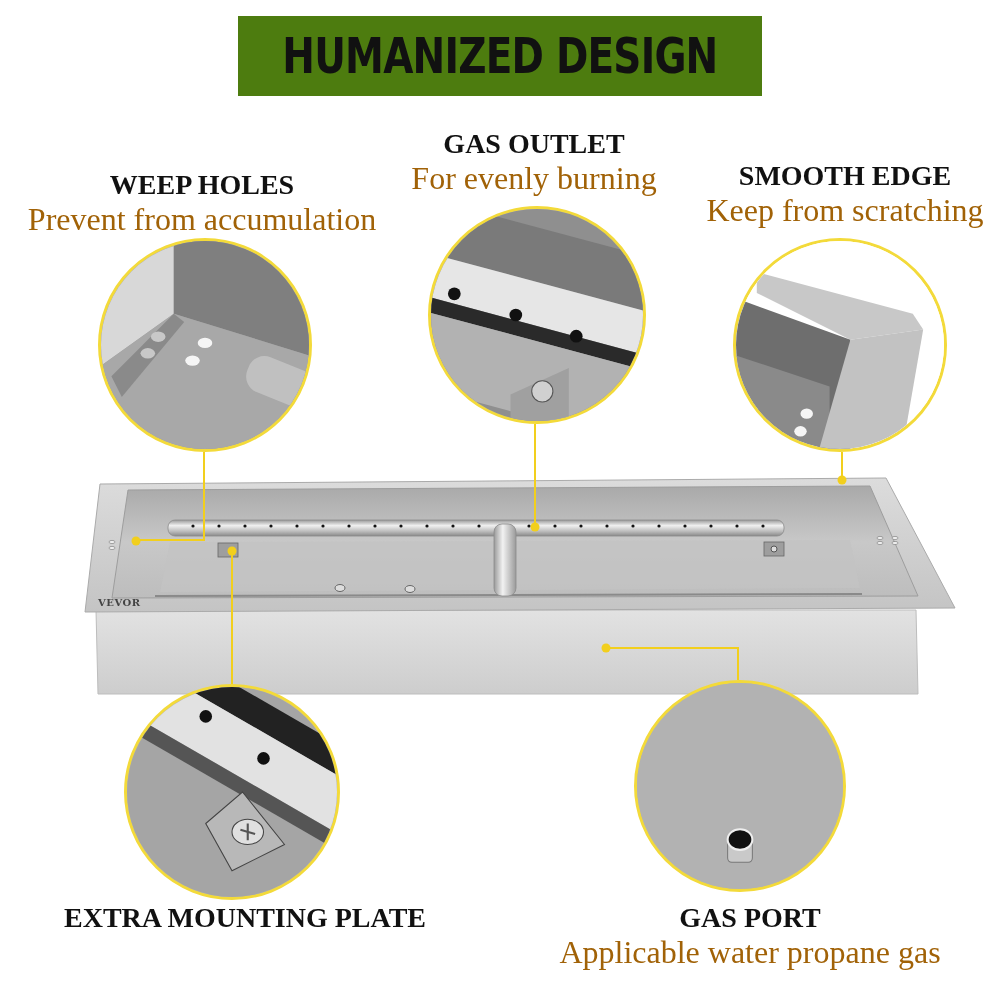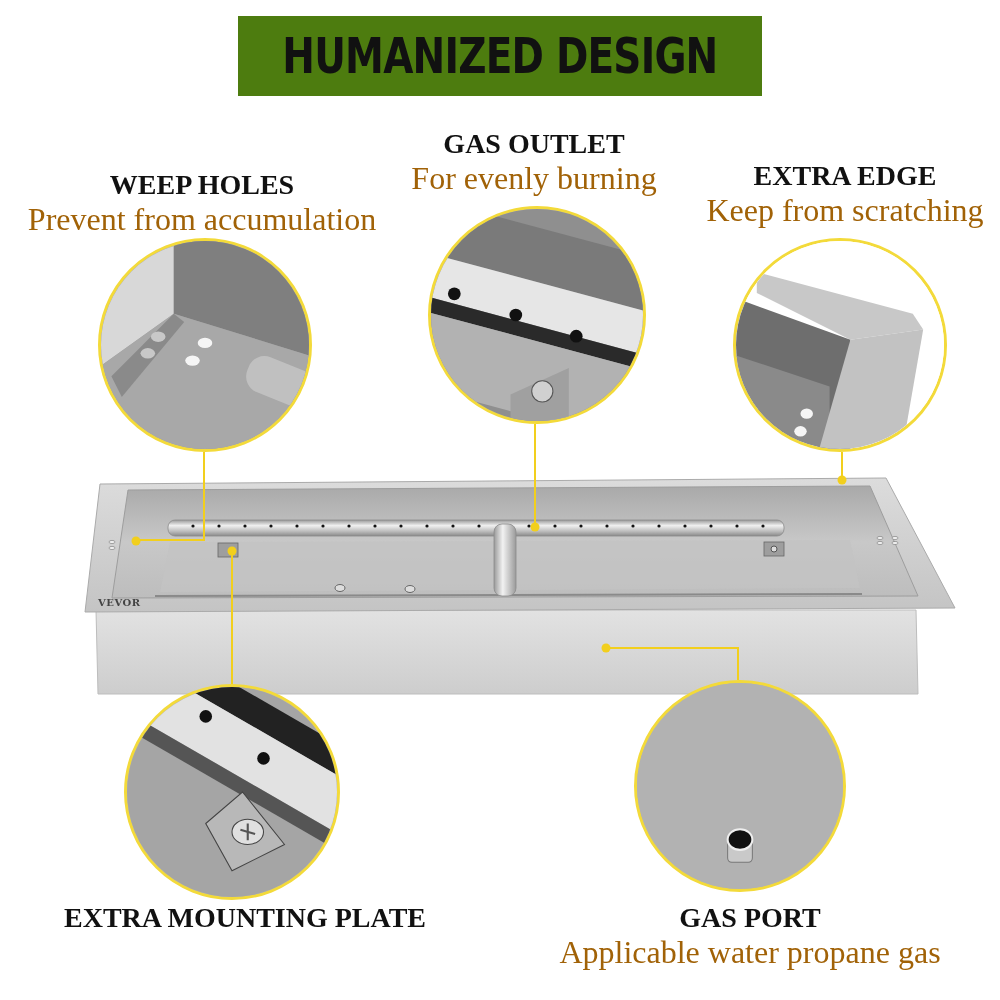--- a/index.html
+++ b/index.html
@@ -218,21 +218,21 @@
 
 <div class="callout c-weep">
   <div class="t">WEEP HOLES</div>
   <div class="s">Prevent from accumulation</div>
 </div>
 <div class="callout c-outlet">
   <div class="t">GAS OUTLET</div>
   <div class="s">For evenly burning</div>
 </div>
 <div class="callout c-edge">
-  <div class="t">EXTRA EDGE</div>
+  <div class="t">SMOOTH EDGE</div>
   <div class="s">Keep from scratching</div>
 </div>
 <div class="callout c-plate">
   <div class="t">EXTRA MOUNTING PLATE</div>
 </div>
 <div class="callout c-port">
   <div class="t">GAS PORT</div>
   <div class="s">Applicable water propane gas</div>
 </div>
 

